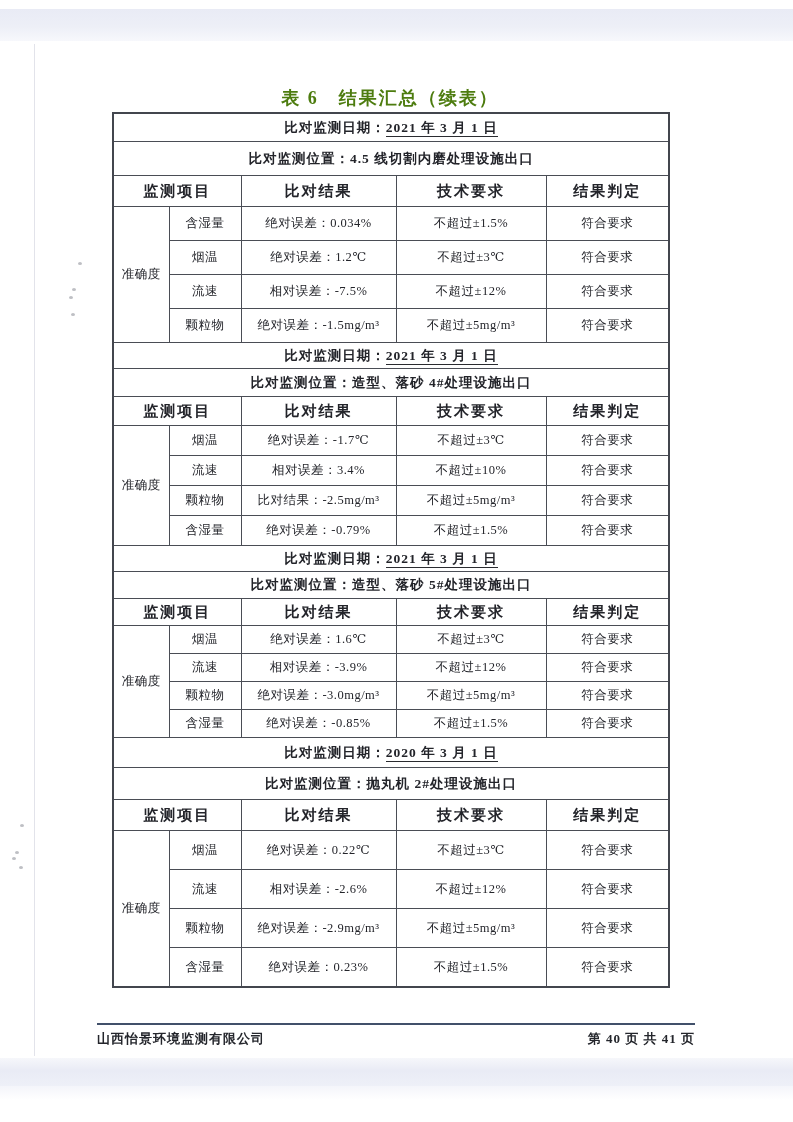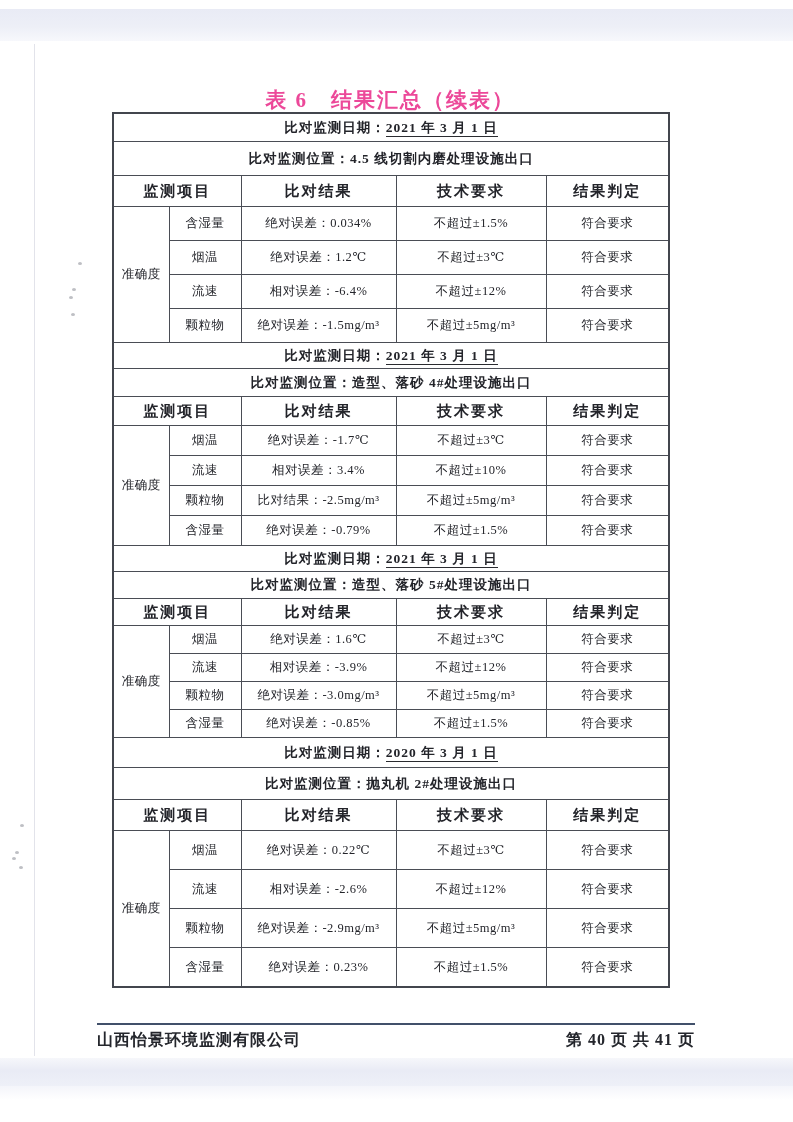--- a/index.html
+++ b/index.html
@@ -11,21 +11,21 @@
   
   .band{position:absolute;left:0;width:793px;pointer-events:none;}
   .band-top{top:9px;height:32px;background:linear-gradient(180deg,#e9ebf5 0%,#edeff7 55%,#f7f8fc 100%);}
   .band-bottom{top:1058px;height:28px;background:linear-gradient(180deg,#f6f7fb 0%,#e9ebf5 45%,#eef0f8 100%);}
   .band-bottom2{top:1086px;height:14px;background:linear-gradient(180deg,#f1f2f9 0%,#ffffff 100%);opacity:.8;}
   .vfold{position:absolute;left:34px;top:44px;width:1px;height:1012px;background:rgba(150,155,180,.28);}
   .speck{position:absolute;width:4px;height:3px;background:rgba(110,112,125,.45);border-radius:50%;}
 
   .title{
     position:absolute;left:112px;top:86px;width:556px;text-align:center;
-    font-size:21px;font-weight:bold;letter-spacing:2px;color:#ec4899;
+    font-size:18px;font-weight:bold;letter-spacing:2px;color:#4d7c0f;
   }
 
   table.main{
     position:absolute;left:112px;top:112px;width:556px;
     border-collapse:collapse;table-layout:fixed;
     border:2px solid #43464e;
   }
   table.main td{
     border:1px solid #4a4d55;text-align:center;vertical-align:middle;
     padding:0;overflow:hidden;white-space:nowrap;
@@ -38,21 +38,21 @@
 
   
   .s0 .date-row td{height:27px;} .s0 .loc-row td{height:33px;} .s0 .head-row td{height:30px;} .s0 .data-row td{height:33px;}
   .s1 .date-row td{height:25px;} .s1 .loc-row td{height:27px;} .s1 .head-row td{height:28px;} .s1 .data-row td{height:29px;}
   .s2 .date-row td{height:25px;} .s2 .loc-row td{height:26px;} .s2 .head-row td{height:26px;} .s2 .data-row td{height:27px;}
   .s3 .date-row td{height:29px;} .s3 .loc-row td{height:31px;} .s3 .head-row td{height:30px;} .s3 .data-row td{height:38px;}
 
   .footer{
     position:absolute;left:97px;top:1023px;width:598px;
     border-top:2px solid #41506a;padding-top:5px;
-    font-size:16px;font-weight:bold;letter-spacing:1px;color:#24262c;
+    font-size:13px;font-weight:bold;letter-spacing:1px;color:#24262c;
   }
   .footer .f-left{float:left;}
   .footer .f-right{float:right;}
 </style>
 </head>
 <body>
 
 <div>
 
   <div class="band band-top"></div>
@@ -100,21 +100,21 @@
         <td>符合要求</td>
       </tr>
       <tr class="data-row">
         <td>烟温</td>
         <td>绝对误差：1.2℃</td>
         <td>不超过±3℃</td>
         <td>符合要求</td>
       </tr>
       <tr class="data-row">
         <td>流速</td>
-        <td>相对误差：-6.4%</td>
+        <td>相对误差：-7.5%</td>
         <td>不超过±12%</td>
         <td>符合要求</td>
       </tr>
       <tr class="data-row">
         <td>颗粒物</td>
         <td>绝对误差：-1.5mg/m³</td>
         <td>不超过±5mg/m³</td>
         <td>符合要求</td>
       </tr>
     </tbody>

